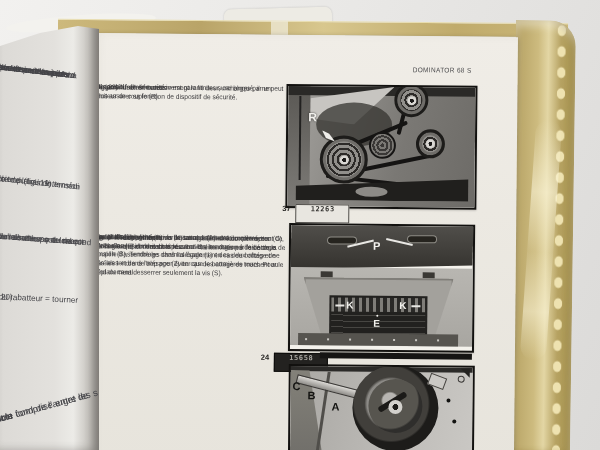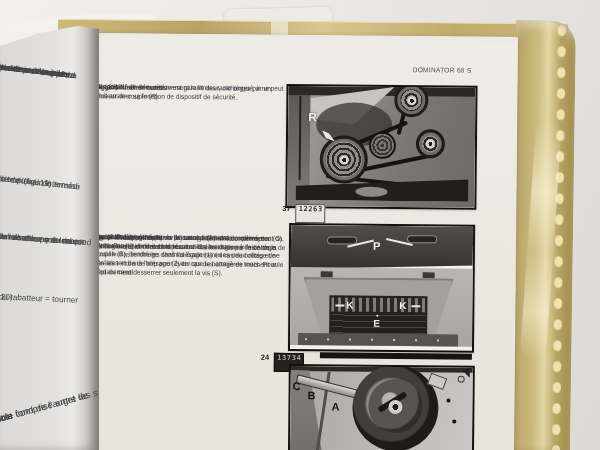--- a/index.html
+++ b/index.html
@@ -36,21 +36,21 @@
   .col{font-size:7px;line-height:8.7px;color:#3b3a3c;transform:scaleX(.94);transform-origin:left top;width:206px;}
   .col .h{position:static;font-weight:bold;font-size:7.3px;margin:0 0 4.5px 0;}
   .col p{position:static;margin:0 0 4.5px 0;}
   .sec1{left:12px;top:50px;}
   .sec2{left:12px;top:200px;}
 
   
   .ph{background:#f4f2ec;padding:3px;box-shadow:0 1px 2px rgba(0,0,0,.18);}
   .ph-in{position:relative;left:0;top:0;width:100%;height:100%;border:2px solid #12110f;overflow:hidden;}
   .figrow{font-weight:bold;font-size:7.5px;color:#1d1c1a;}
-  .stamp{position:static;display:inline-block;margin-left:5px;height:19px;padding:0 2px;background:#e8e6e0;border:1px solid #514f4b;
+  .stamp{position:static;display:inline-block;margin-left:5px;height:19px;padding:0 14px;background:#e8e6e0;border:1px solid #514f4b;
     font:600 7px/8px "DejaVu Sans Mono",monospace;letter-spacing:.6px;color:#33322f;vertical-align:top;}
   .stamp.dark{background:#232220;border-color:#0c0c0a;color:#aaa8a2;}
 
   
   .ph23{left:203px;top:49px;width:191px;height:124px;}
   .p23-bg{left:0;top:0;width:100%;height:100%;background:linear-gradient(105deg,#a5a39f 0%,#8b8985 35%,#7a7874 60%,#6d6b67 100%);}
   .p23-top{left:0;top:0;width:100%;height:9px;background:#2a2927;}
   .p23-left{left:0;top:0;width:22px;height:100%;background:linear-gradient(180deg,#5a5854,#7d7b77);}
   .p23-rod{left:11px;top:10px;width:2px;height:84px;background:#222120;}
   .p23-sheet{left:22px;top:0;width:84px;height:38px;background:#c7c5c1;clip-path:polygon(0 32%,100% 0,52% 100%,0 85%);}
@@ -221,21 +221,21 @@
             <div class="lblK p24-k1">K</div>
             <div class="lblK p24-k2">K</div>
             <div class="p24-edot"></div>
             <div class="lblE">E</div>
           </div>
           <div class="p24-strip"></div>
         </div>
       </div>
     </div>
     <div class="figrow row24">
-      <span style="position:static">24</span><span class="stamp dark">13734</span>
+      <span style="position:static">24</span><span class="stamp dark">15658</span>
     </div>
     <div class="bar24"></div>
 
     <div class="ph ph25">
       <div class="ph-in">
         <div class="p25-bg"></div>
         <div class="p25-top"></div>
         <div class="p25-panel"></div>
         <div class="p25-line"></div>
         <div class="p25-rod"></div>

